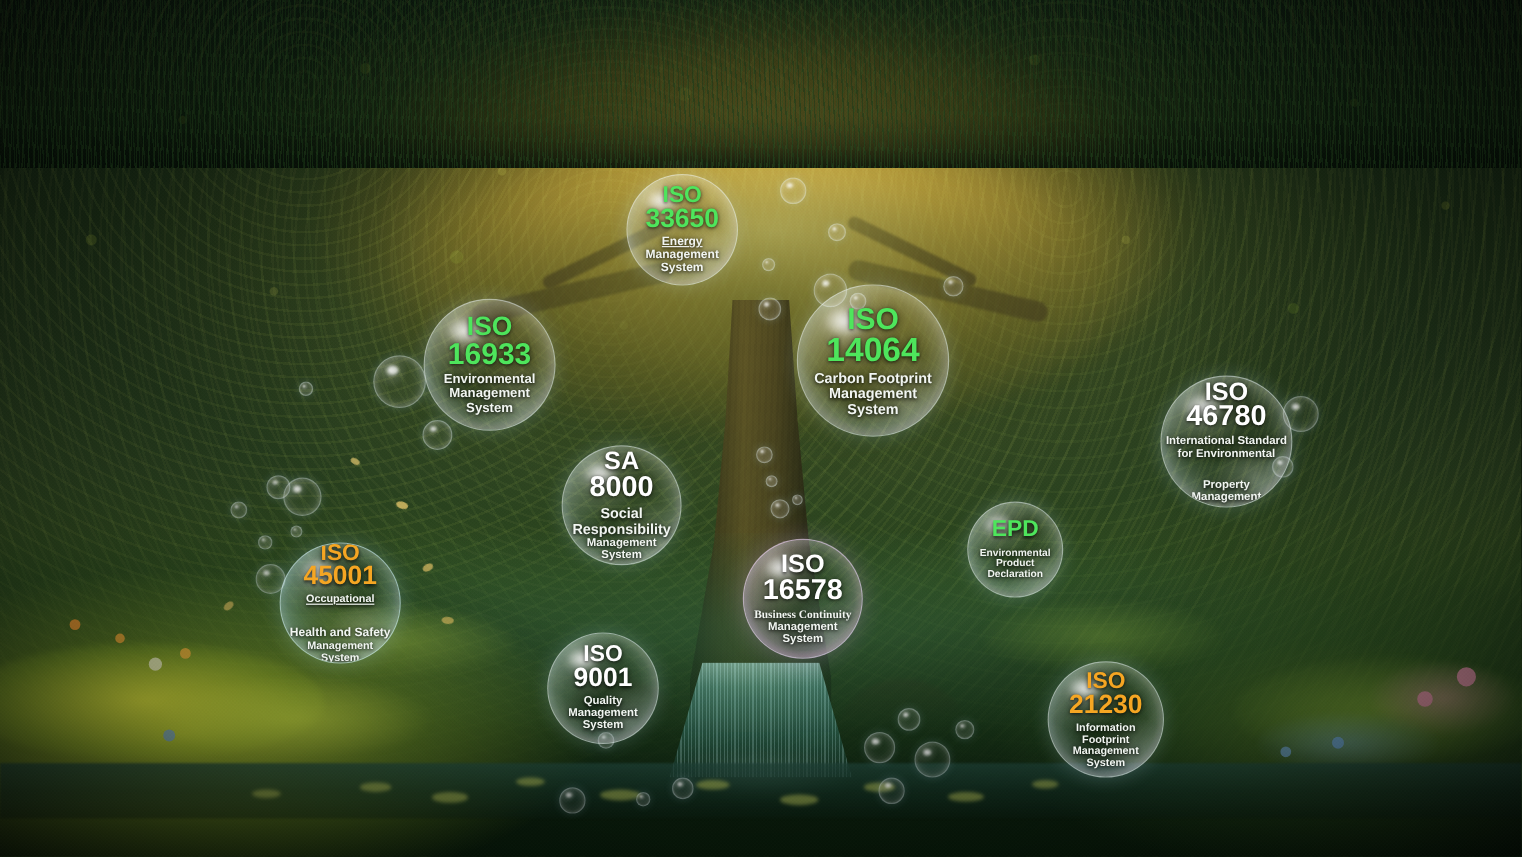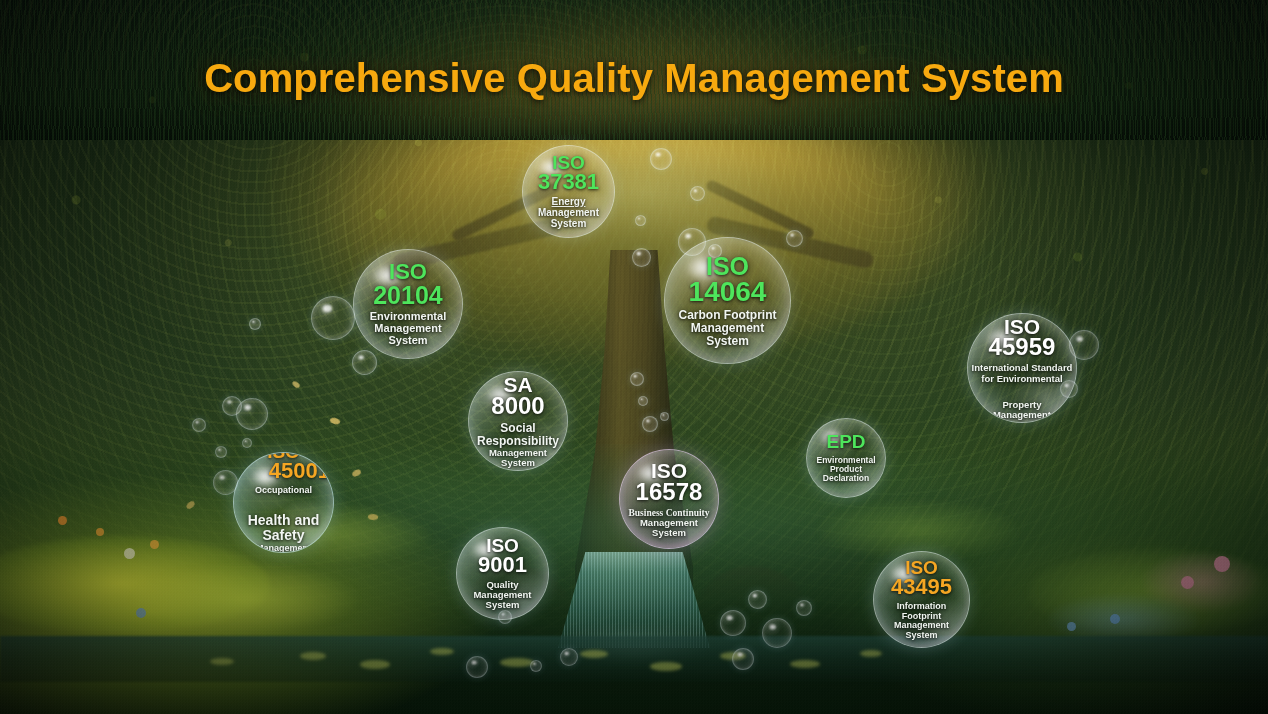--- a/index.html
+++ b/index.html
@@ -372,79 +372,78 @@
   <div class="petal" style="left:330px; top:418px; width:10px; height:6px; background:rgba(226,196,104,.80); transform:rotate(24deg);"></div>
   <div class="petal" style="left:352px; top:470px; width:9px;  height:6px; background:rgba(220,190,100,.72); transform:rotate(-18deg);"></div>
   <div class="petal" style="left:292px; top:382px; width:8px;  height:5px; background:rgba(228,200,110,.70); transform:rotate(40deg);"></div>
   <div class="petal" style="left:186px; top:502px; width:9px;  height:6px; background:rgba(224,192,98,.68); transform:rotate(-30deg);"></div>
   <div class="petal" style="left:368px; top:514px; width:10px; height:6px; background:rgba(222,188,96,.66); transform:rotate(12deg);"></div>
 
   <div class="bg-layer" id="bg-grass"></div>
   <div class="bg-layer" id="bg-vignette"></div>
   <div class="bg-layer" id="bg-grain"></div>
 
-  <div id="title">Comprehensive Quality Management System</div>
 
   <div class="bubble" style="left:522px; top:145px; width:93px; height:93px;">
     <div class="b-inner">
       <div class="b-code c-green" style="font-size:19px;">ISO</div>
-      <div class="b-num  c-green" style="font-size:22px;">37381</div>
+      <div class="b-num  c-green" style="font-size:22px;">33650</div>
       <div class="b-desc" style="font-size:10px;text-decoration:underline;">Energy</div>
       <div class="b-desc" style="font-size:10px; margin-top:0;">Management</div>
       <div class="b-desc" style="font-size:10px; margin-top:0;">System</div>
     </div>
   </div>
 
   <div class="bubble" style="left:353px; top:249px; width:110px; height:110px;">
     <div class="b-inner">
       <div class="b-code c-green" style="font-size:22px;">ISO</div>
-      <div class="b-num  c-green" style="font-size:25px;">20104</div>
+      <div class="b-num  c-green" style="font-size:25px;">16933</div>
       <div class="b-desc" style="font-size:11px;">Environmental</div>
       <div class="b-desc" style="font-size:11px; margin-top:0;">Management</div>
       <div class="b-desc" style="font-size:11px; margin-top:0;">System</div>
     </div>
   </div>
 
   <div class="bubble" style="left:664px; top:237px; width:127px; height:127px;">
     <div class="b-inner">
       <div class="b-code c-green" style="font-size:25px;">ISO</div>
       <div class="b-num  c-green" style="font-size:28px;">14064</div>
       <div class="b-desc" style="font-size:12px;">Carbon Footprint</div>
       <div class="b-desc" style="font-size:12px; margin-top:0;">Management</div>
       <div class="b-desc" style="font-size:12px; margin-top:0;">System</div>
     </div>
   </div>
 
   <div class="bubble" style="left:967px; top:313px; width:110px; height:110px;">
     <div class="b-inner">
       <div class="b-code c-white" style="font-size:21px;">ISO</div>
-      <div class="b-num  c-white" style="font-size:24px;">45959</div>
+      <div class="b-num  c-white" style="font-size:24px;">46780</div>
       <div class="b-desc" style="font-size:9.5px;">International Standard</div>
       <div class="b-desc" style="font-size:9.5px; margin-top:0;">for Environmental</div>
       <div class="b-desc" style="font-size:9.5px; margin-top:16px;">Property</div>
       <div class="b-desc" style="font-size:9.5px; margin-top:0;">Management</div>
     </div>
   </div>
 
   <div class="bubble" style="left:468px; top:371px; width:100px; height:100px;">
     <div class="b-inner">
       <div class="b-code c-white" style="font-size:21px;">SA</div>
       <div class="b-num  c-white" style="font-size:24px;">8000</div>
       <div class="b-desc" style="font-size:12px;">Social Responsibility</div>
       <div class="b-desc" style="font-size:9.5px; margin-top:0;">Management</div>
       <div class="b-desc" style="font-size:9.5px; margin-top:0;">System</div>
     </div>
   </div>
 
   <div class="bubble tint-teal" style="left:233px; top:452px; width:101px; height:101px;">
     <div class="b-inner">
       <div class="b-code c-amber" style="font-size:19px;">ISO</div>
-      <div class="b-num  c-amber" style="font-size:22px;text-align:right;">45001</div>
-      <div class="b-desc" style="font-size:9px;">Occupational</div>
-      <div class="b-desc" style="font-size:14px; margin-top:18px;">Health and Safety</div>
+      <div class="b-num  c-amber" style="font-size:22px;">45001</div>
+      <div class="b-desc" style="font-size:9px;text-decoration:underline;">Occupational</div>
+      <div class="b-desc" style="font-size:10px; margin-top:18px;">Health and Safety</div>
       <div class="b-desc" style="font-size:9px; margin-top:0;">Management</div>
       <div class="b-desc" style="font-size:9px; margin-top:0;">System</div>
     </div>
   </div>
 
   <div class="bubble tint-violet" style="left:619px; top:449px; width:100px; height:100px;">
     <div class="b-inner">
       <div class="b-code c-white" style="font-size:21px;">ISO</div>
       <div class="b-num  c-white" style="font-size:24px;">16578</div>
       <div class="b-desc" style="font-size:9.5px;font-family:Liberation Serif, serif;">Business Continuity</div>
@@ -468,20 +467,20 @@
       <div class="b-num  c-white" style="font-size:22px;">9001</div>
       <div class="b-desc" style="font-size:9.5px;">Quality</div>
       <div class="b-desc" style="font-size:9.5px; margin-top:0;">Management</div>
       <div class="b-desc" style="font-size:9.5px; margin-top:0;">System</div>
     </div>
   </div>
 
   <div class="bubble" style="left:873px; top:551px; width:97px; height:97px;">
     <div class="b-inner">
       <div class="b-code c-amber" style="font-size:19px;">ISO</div>
-      <div class="b-num  c-amber" style="font-size:22px;">43495</div>
+      <div class="b-num  c-amber" style="font-size:22px;">21230</div>
       <div class="b-desc" style="font-size:9px;">Information Footprint</div>
       <div class="b-desc" style="font-size:9px; margin-top:0;">Management</div>
       <div class="b-desc" style="font-size:9px; margin-top:0;">System</div>
     </div>
   </div>
 
 </div>
 
 </body></html>

